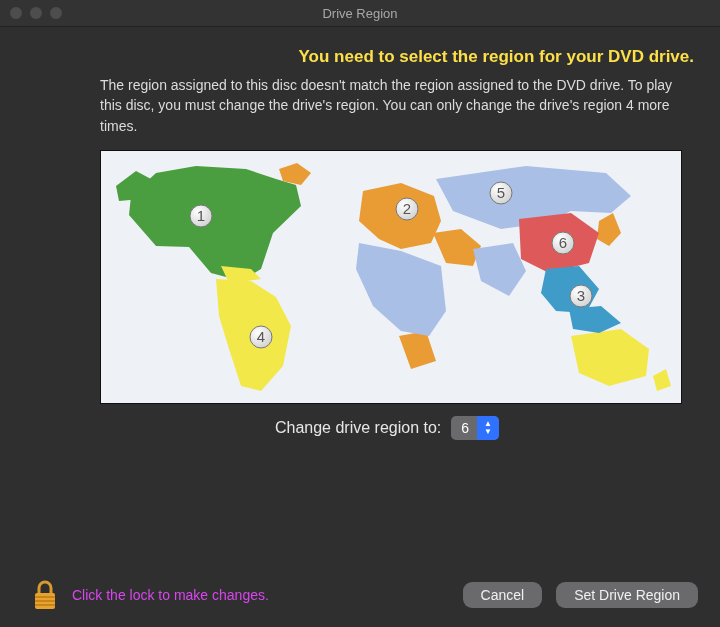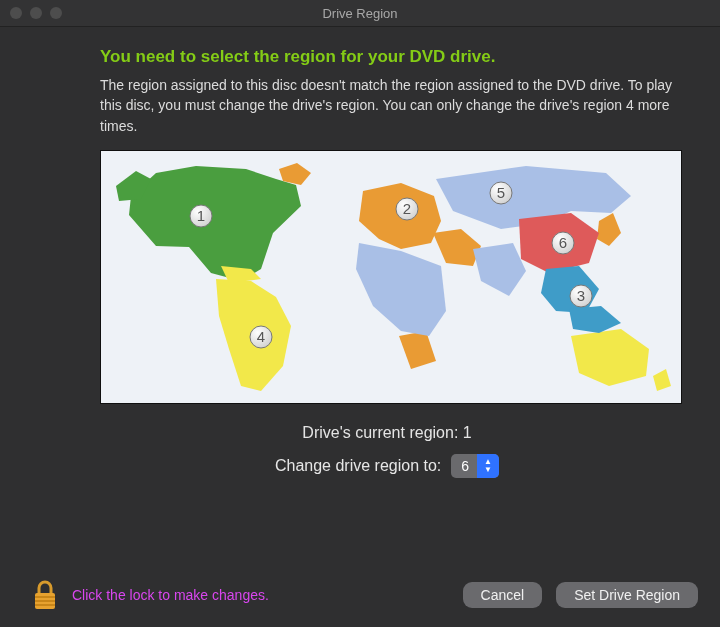--- a/index.html
+++ b/index.html
@@ -30,22 +30,23 @@
     text-align: center;
     font-size: 13px;
     color: #a8a8a8;
   }
   .content {
     padding: 20px 26px 14px 100px;
   }
   .heading {
     font-size: 17px;
     font-weight: 600;
-    color: #84cc16;
+    color: #fde047;
     margin-bottom: 8px;
+    text-align: right;
   }
   .desc {
     font-size: 14px;
     line-height: 1.45;
     color: #dcdcdc;
     margin-bottom: 14px;
     max-width: 580px;
   }
   .map-frame {
     width: 582px;
@@ -192,21 +193,20 @@
       </g>
       <defs>
         <radialGradient id="mg" cx="35%" cy="30%" r="80%">
           <stop offset="0%" stop-color="#ffffff"></stop>
           <stop offset="100%" stop-color="#cfcfcf"></stop>
         </radialGradient>
       </defs>
     </svg>
   </div>
 
-  <div class="current-region">Drive's current region: 1</div>
 
   <div class="change-row">
     <span>Change drive region to:</span>
     <div class="popup">
       <span class="val">6</span>
       <span class="stepper">
         <span>▲</span>
           <span>▼</span>
       </span>
     </div>

